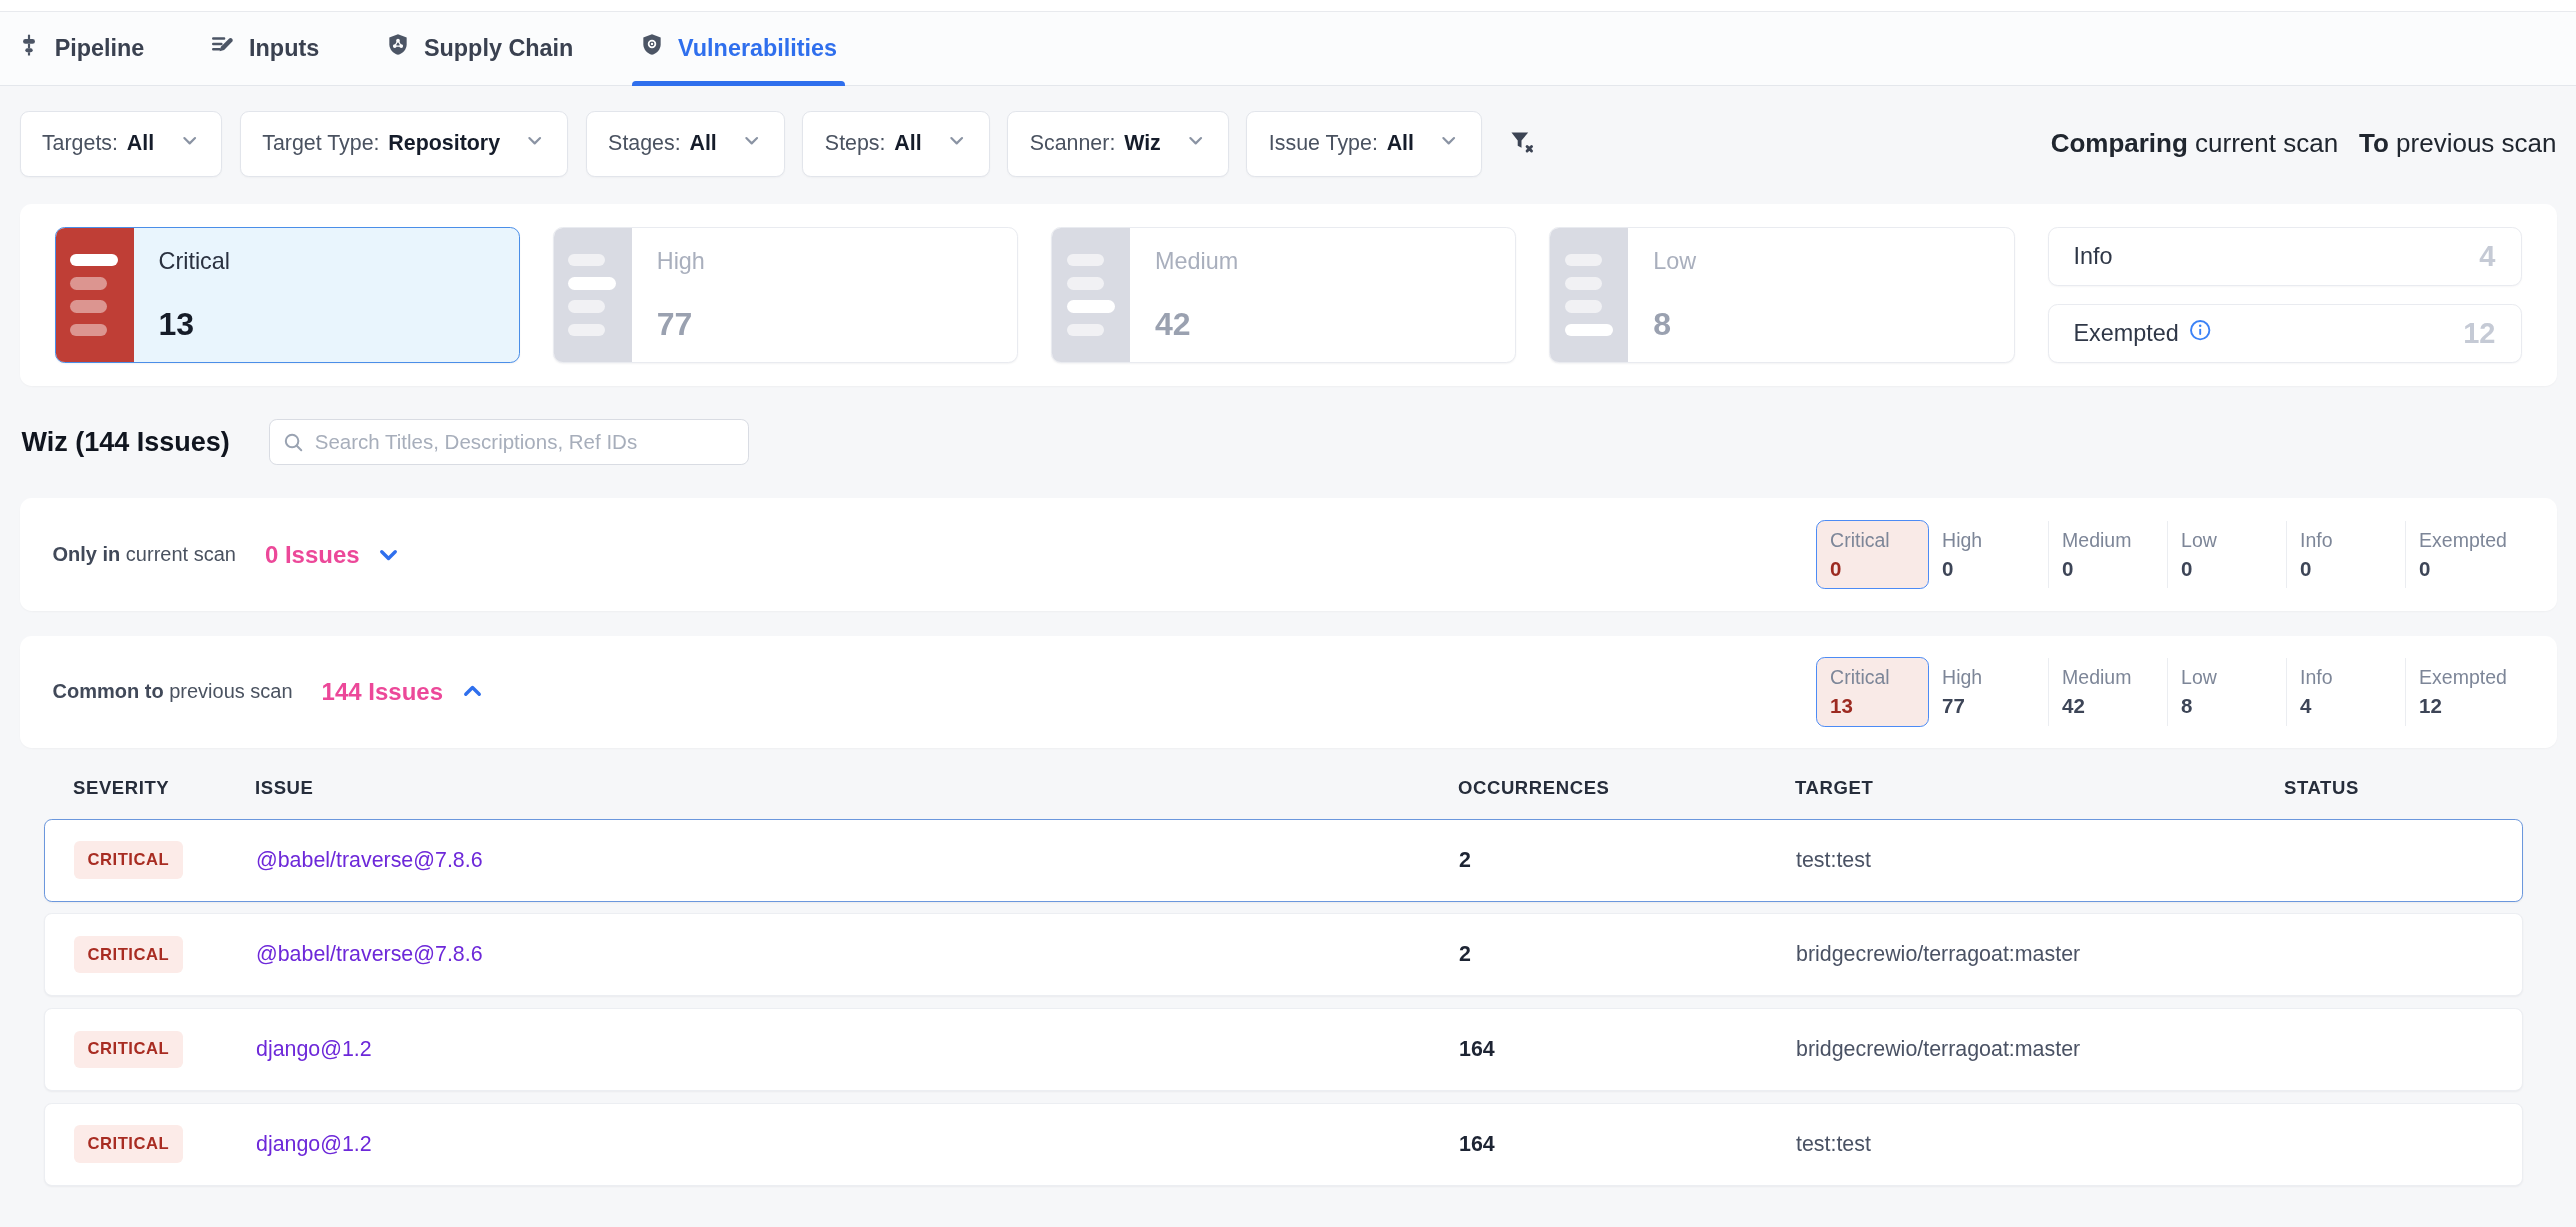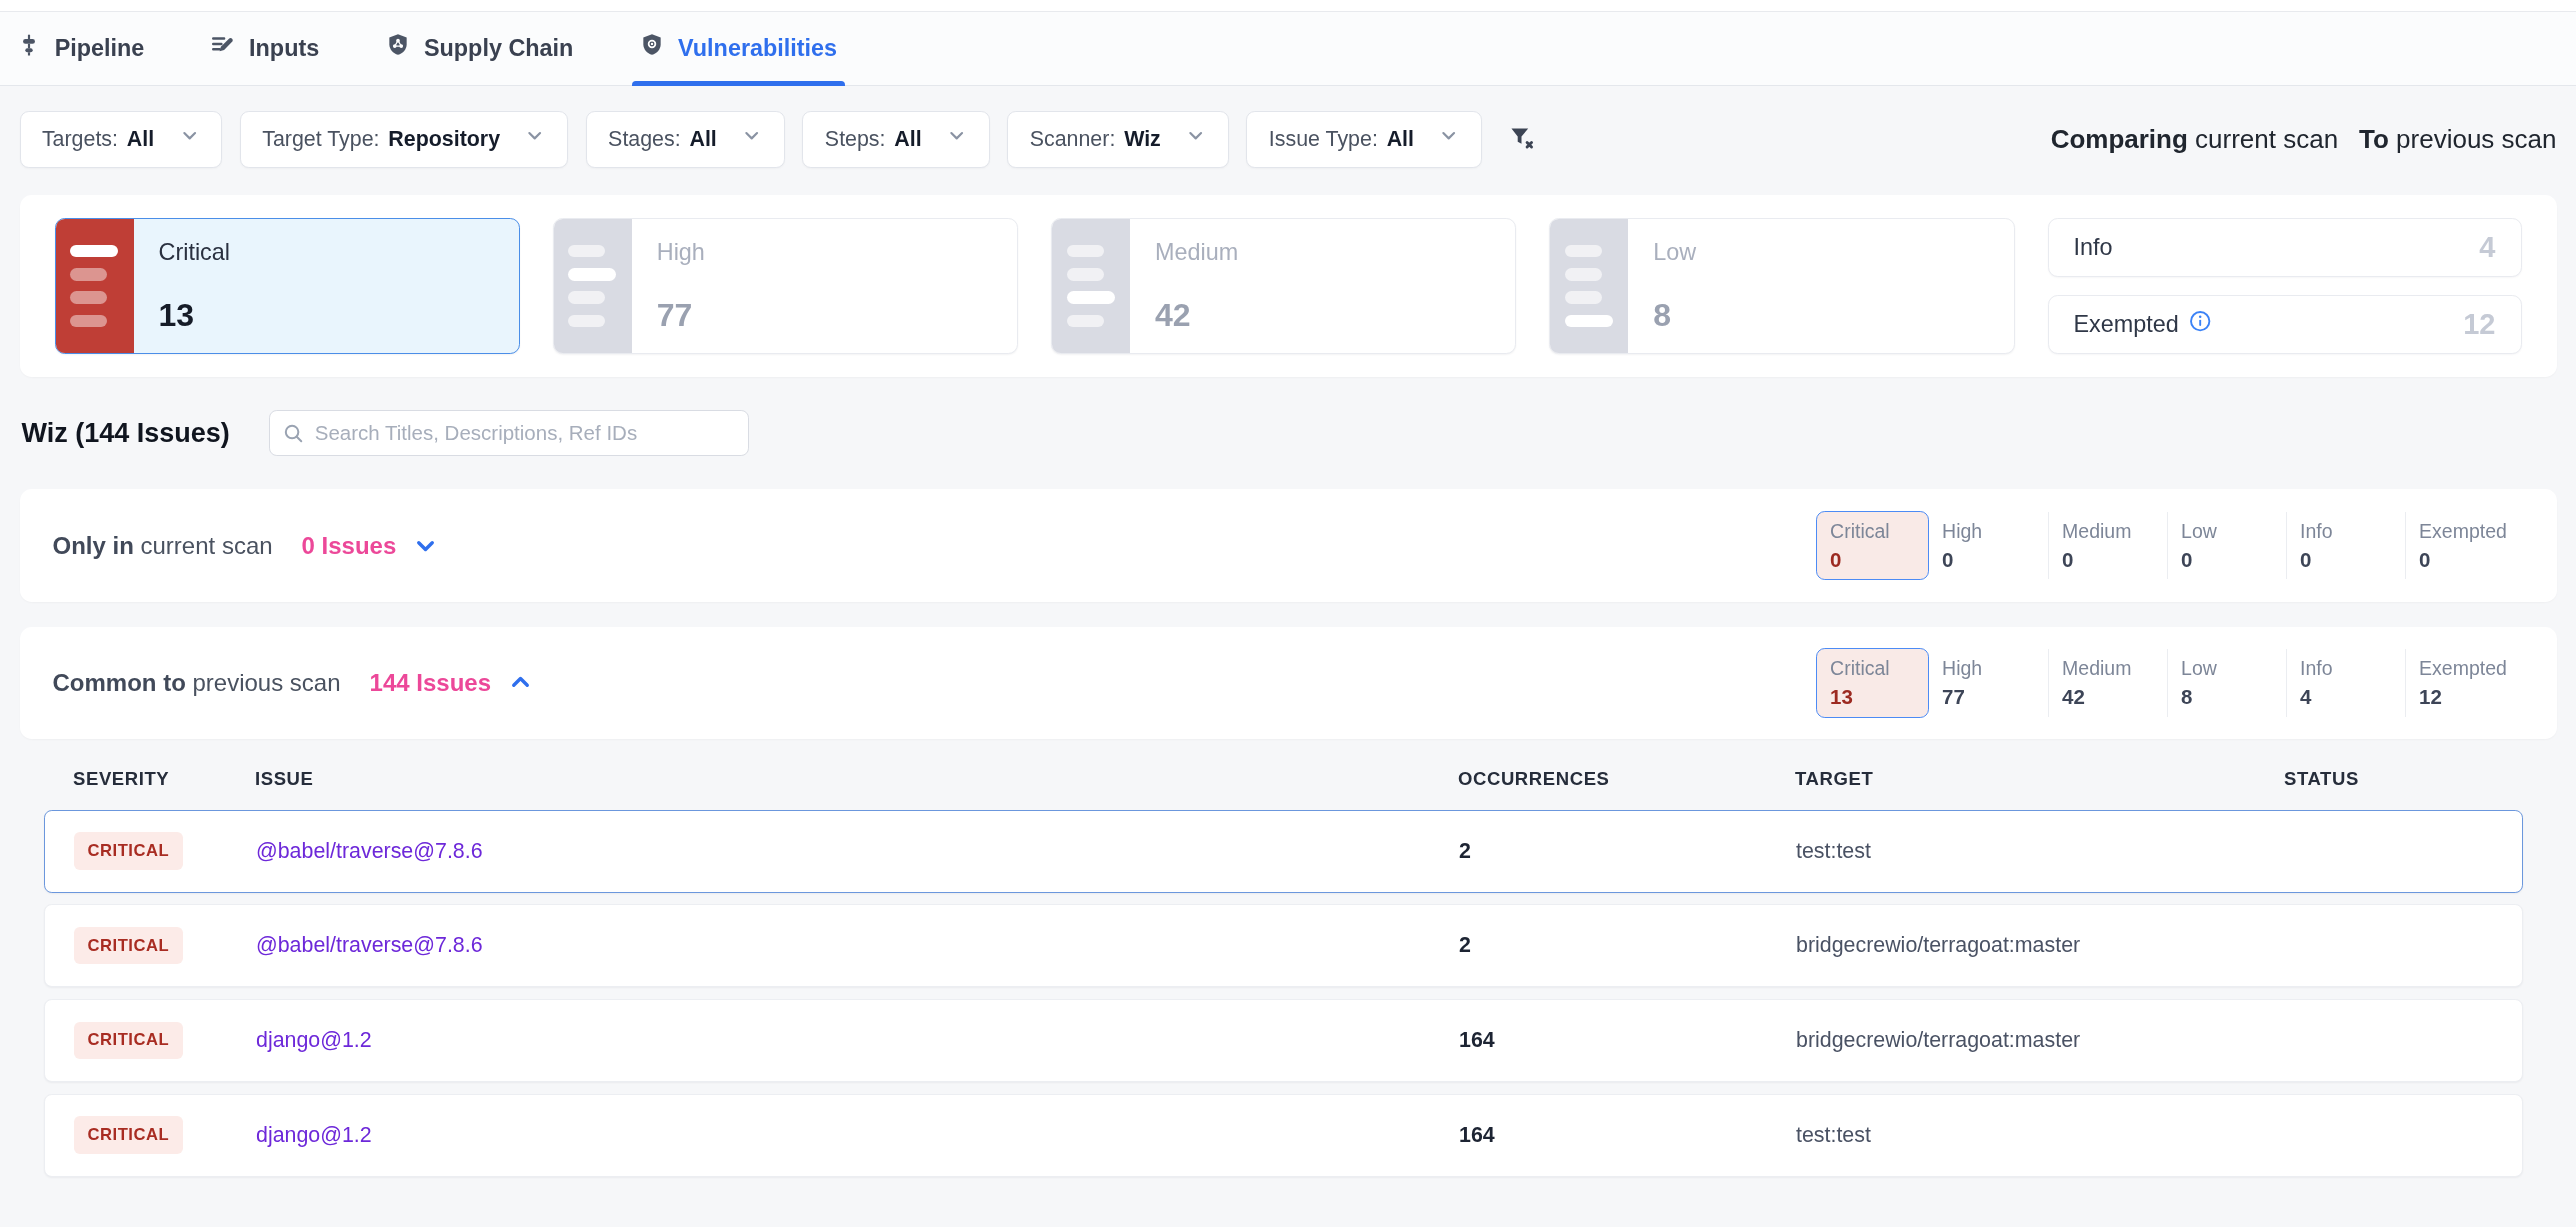--- a/index.html
+++ b/index.html
@@ -19,21 +19,21 @@
   .tab { display:flex; align-items:center; gap:12.7px; position:relative; cursor:pointer;
          font-size:23.4px; font-weight:600; color:#3a4150; }
   .tab svg { width:26px; height:26px; flex:none; }
   .tab.active { color:#2f6fed; }
   .tab.active::after { content:""; position:absolute; left:-7.8px; right:-7.8px; bottom:-1px;
                        height:4.9px; background:#2f6fed; border-radius:3.9px 3.9px 0 0; }
 
   
   .filterbar { margin:25px 19.5px 0 19.5px; display:flex; align-items:center; gap:17.5px; }
   .filter-btn {
-    background:#fff; border:1px solid #e2e5eb; border-radius:8.8px; height:57px;
+    background:#fff; border:1px solid #e2e5eb; border-radius:8.8px; height:66px;
     display:flex; align-items:center; padding:0 21.4px; gap:8.8px; cursor:pointer;
     font-size:21.4px; color:#4a5260; box-shadow:0 1px 1.9px rgba(16,24,40,.03);
   }
   .filter-btn b { color:#151c2a; font-weight:700; }
   .filter-btn svg { width:21.4px; height:21.4px; margin-left:15.6px; }
   .icon-btn { margin-left:7.8px; cursor:pointer; display:flex; align-items:center; }
   .icon-btn svg { width:29px; height:29px; }
   .comparing { margin-left:auto; font-size:26px; color:#20262f; white-space:nowrap; }
   .comparing b { font-weight:700; }
   .comparing .sp { display:inline-block; width:13.6px; }
@@ -85,21 +85,21 @@
   .searchbox svg { position:absolute; left:13.6px; top:11.7px; width:22.4px; height:22.4px; }
 
   
   .panel {
     margin:33px 19.5px 0 19.5px; background:#fff; border-radius:11.7px;
     padding:21.4px 33px; display:flex; align-items:center; justify-content:space-between;
     box-shadow:0 1px 1.9px rgba(16,24,40,.03);
   }
   .panel + .panel { margin-top:25px; }
   .section-left { display:flex; align-items:center; cursor:pointer; }
-  .section-title { font-size:24px; color:#4a5260; }
+  .section-title { font-size:20px; color:#4a5260; }
   .section-title b { font-weight:700; color:#414959; }
   .section-count { font-size:24px; font-weight:700; color:#ec4899; margin-left:29px; }
   .section-chevron { margin-left:15.6px; display:flex; }
   .section-chevron svg { width:27px; height:27px; }
 
   .pill-group { display:flex; align-items:center; }
   .pill-cell {
     min-width:119px; padding:7.8px 13.6px; display:flex; flex-direction:column; gap:4.9px;
     border-left:1px solid #ebedf1; cursor:pointer;
   }

